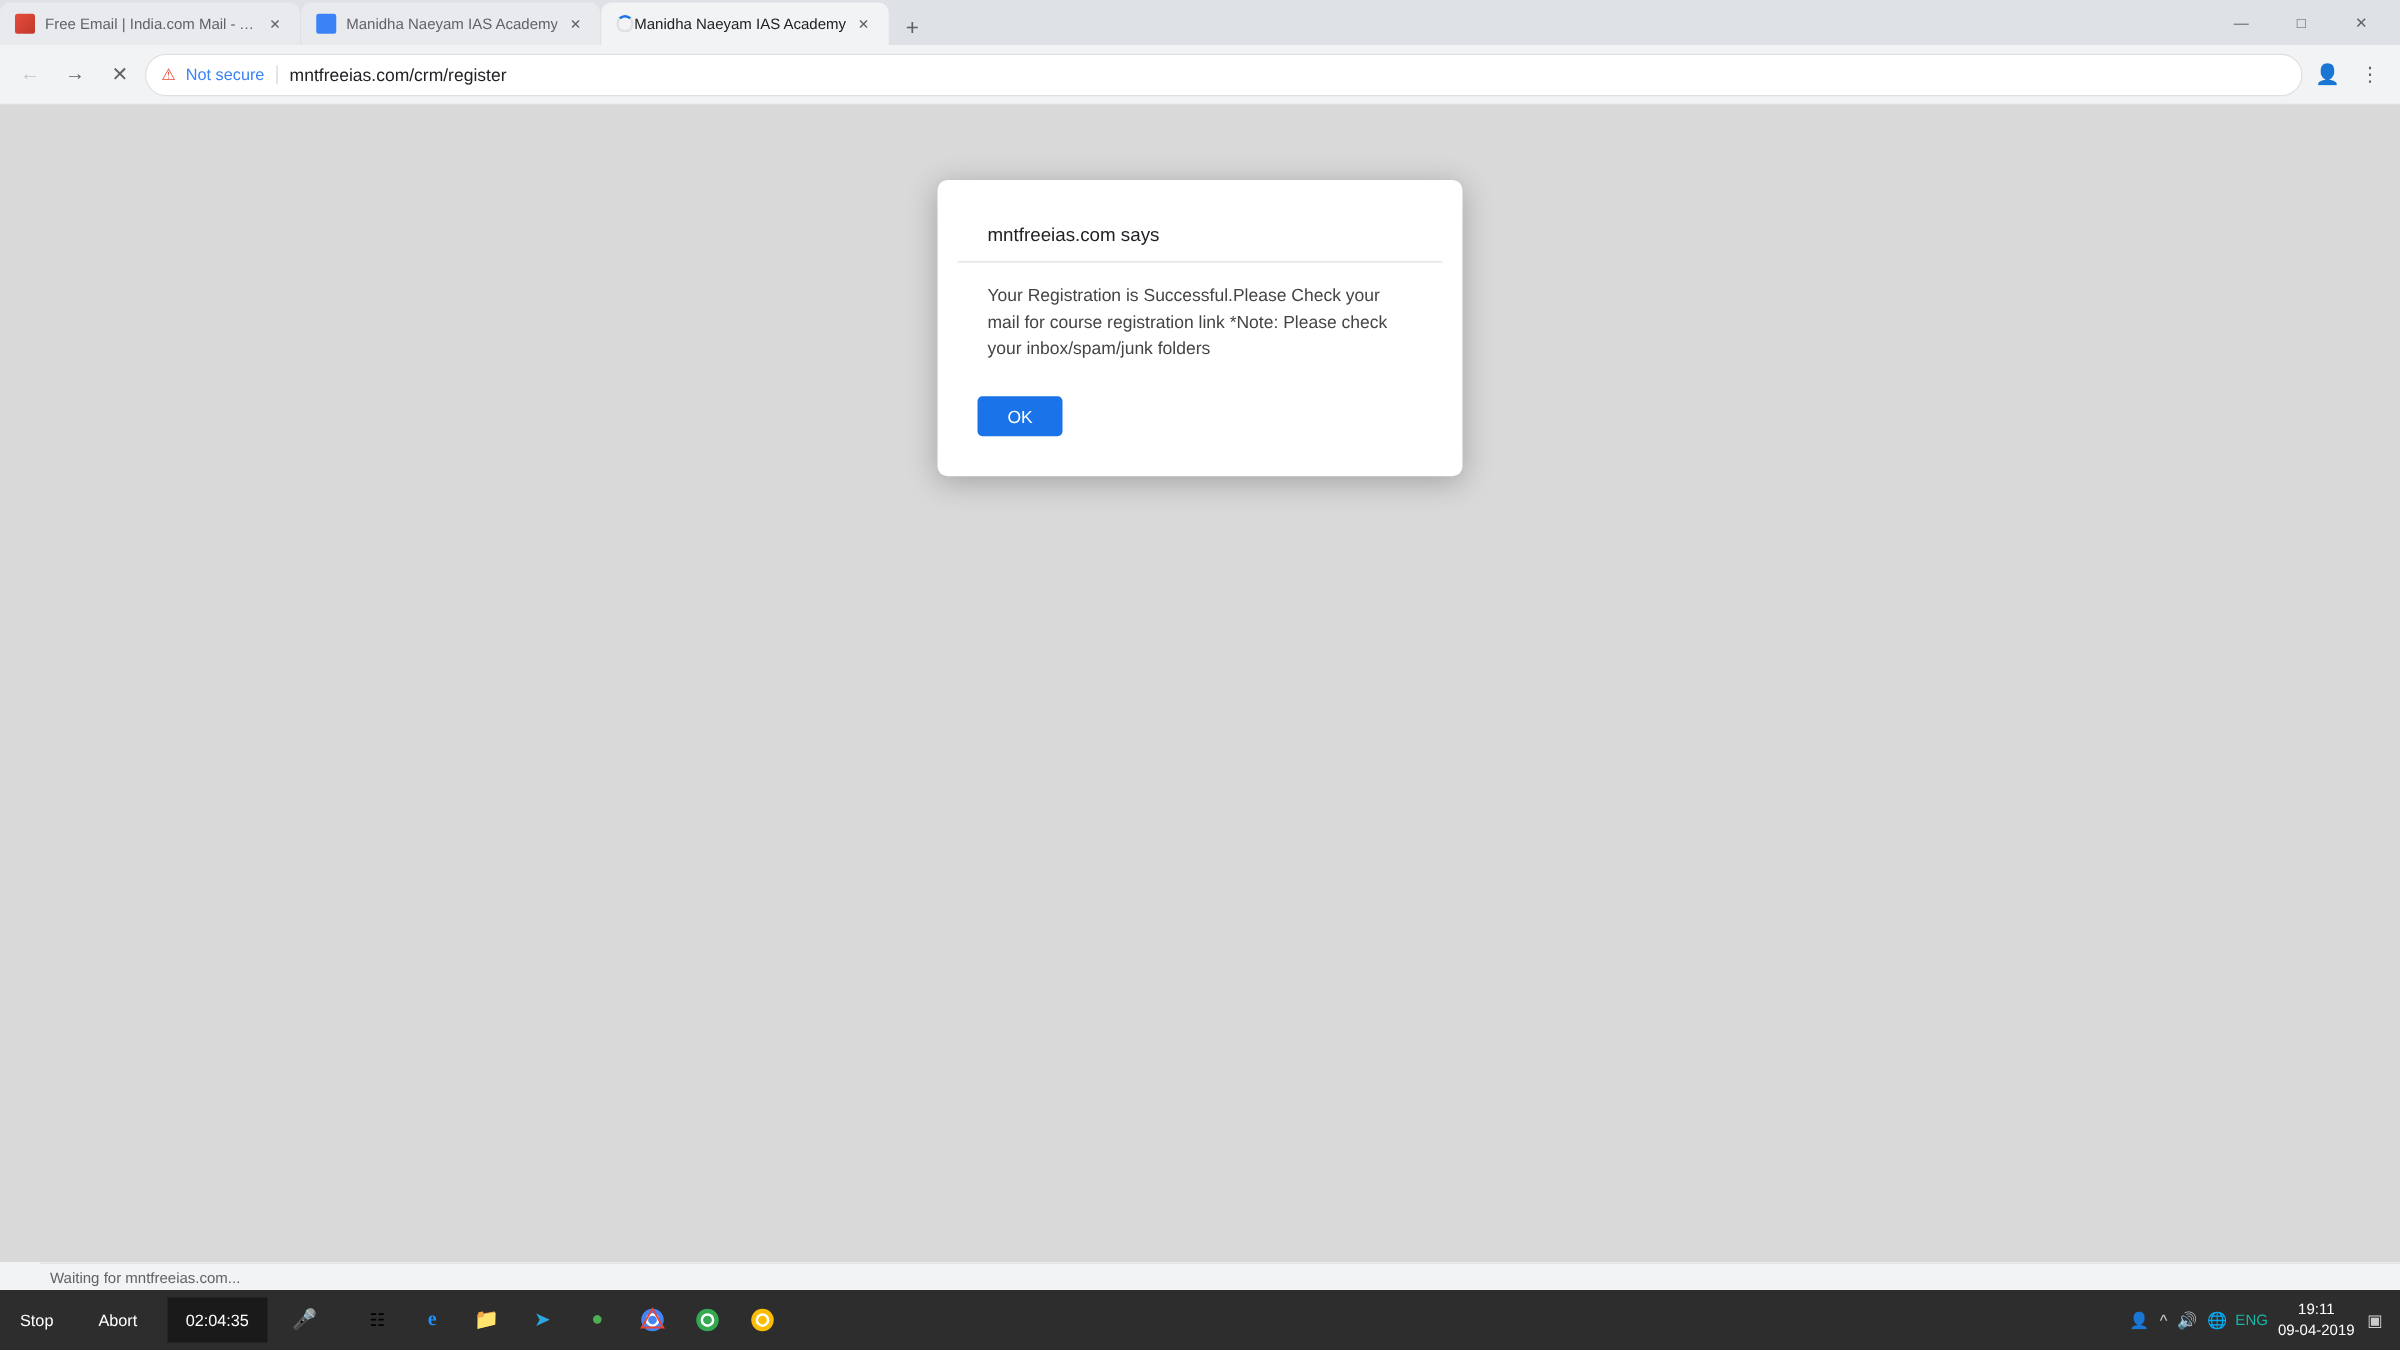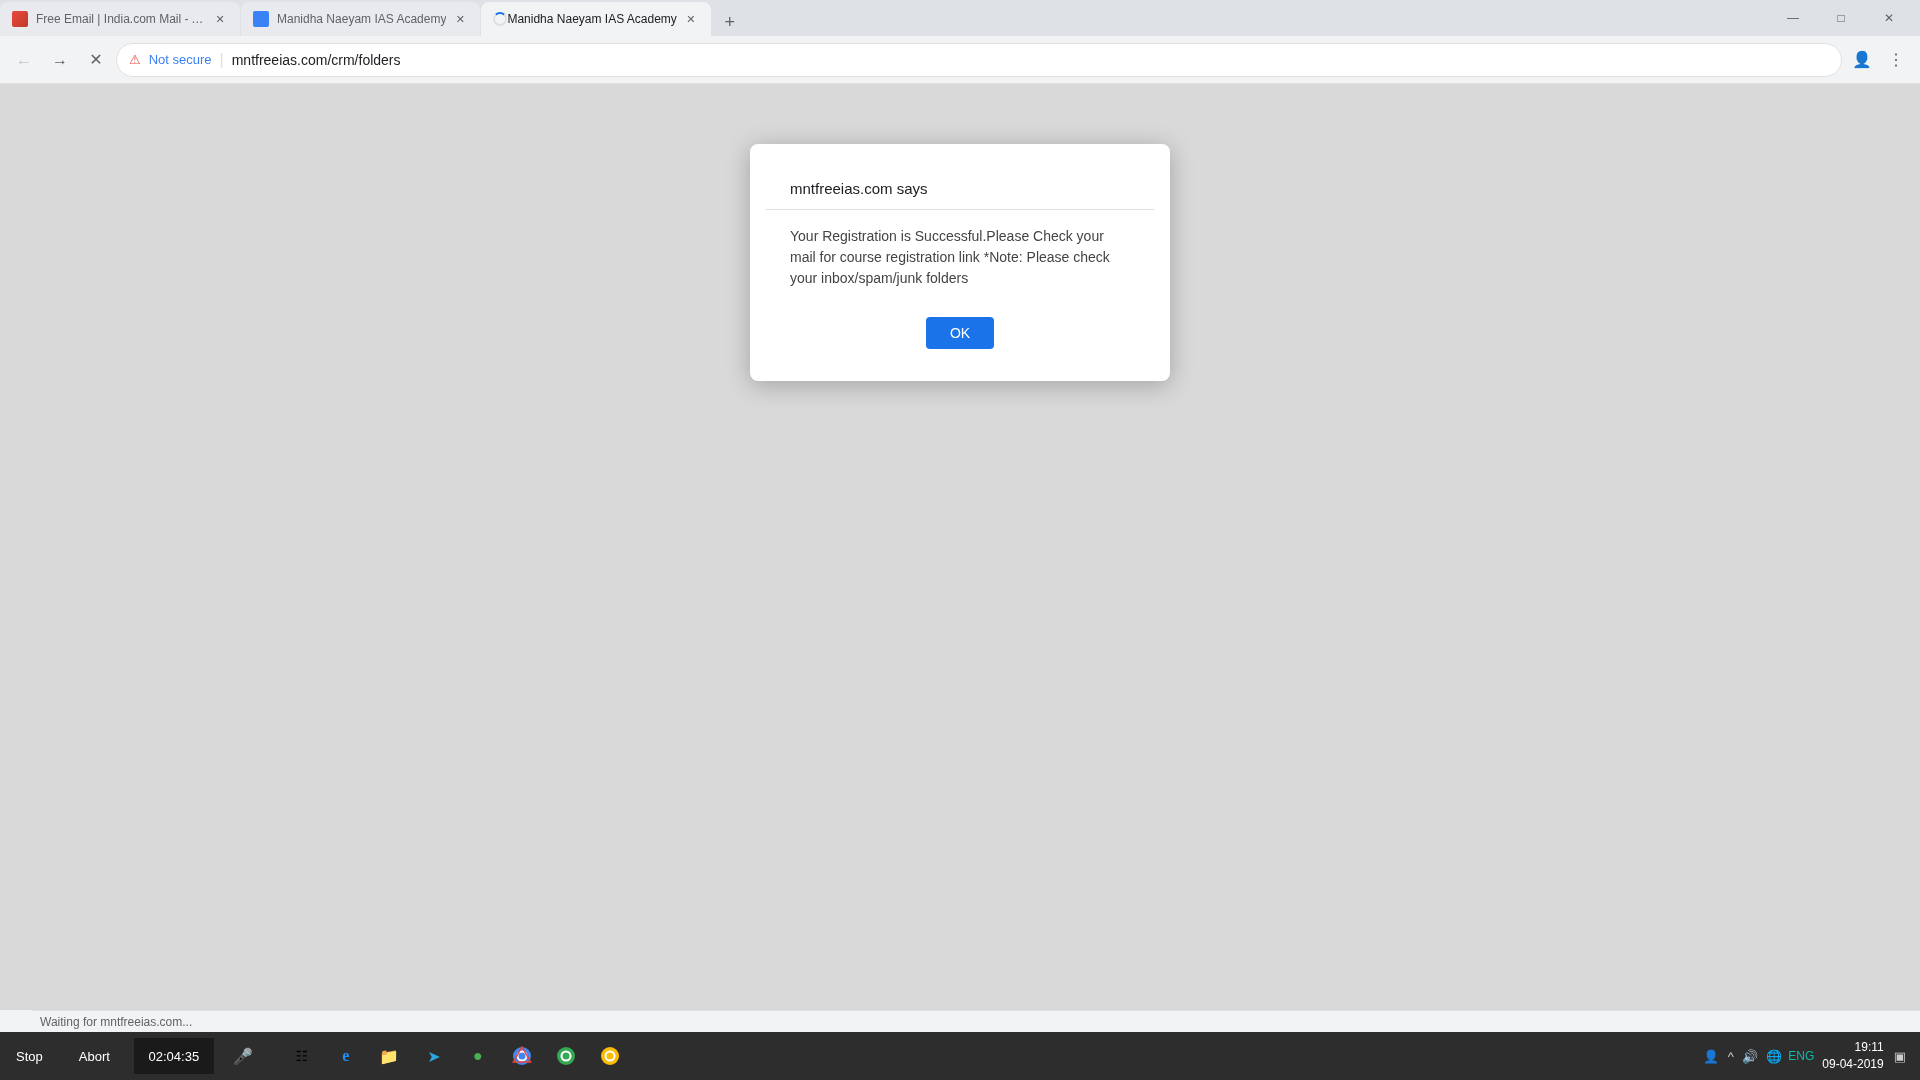--- a/index.html
+++ b/index.html
@@ -46,40 +46,40 @@
 
     
     .dialog-overlay { position: absolute; top: 0; left: 0; width: 100%; height: 100%; background: rgba(0,0,0,0.15); display: flex; align-items: flex-start; justify-content: center; padding-top: 60px; }
 
     .dialog-box { background: #ffffff; border-radius: 8px; box-shadow: 0 4px 24px rgba(0,0,0,0.25); width: 420px; padding: 16px; overflow: hidden; }
 
     .dialog-title { font-size: 15px; color: #202124; font-weight: 500; padding: 20px 24px 12px; border-bottom: 1px solid #e0e0e0; }
 
     .dialog-body { padding: 16px 24px 20px; font-size: 14px; color: #444; line-height: 1.5; }
 
-    .dialog-actions { display: flex; justify-content: center; padding: 8px 16px 16px; }
+    .dialog-actions { display: flex; justify-content: flex-start; padding: 8px 16px 16px; }
 
     .ok-btn { background: #1a73e8; color: #fff; border: none; border-radius: 4px; padding: 8px 24px; font-size: 14px; cursor: pointer; font-weight: 500; }
 
     
     .status-bar { height: 22px; background: #f1f3f4; border-top: 1px solid #e0e0e0; display: flex; align-items: center; padding: 0 8px; font-size: 12px; color: #5f6368; margin-left: 32px; }
 
     
     .taskbar { height: 48px; background: #2d2d2d; display: flex; align-items: center; padding: 0 4px; gap: 12px; }
 
     .taskbar-stop { background: transparent; color: #ffffff; border: none; font-size: 13px; padding: 4px 12px; cursor: pointer; height: 36px; display: flex; align-items: center; }
     .taskbar-abort { background: transparent; color: #ffffff; border: none; font-size: 13px; padding: 4px 12px; cursor: pointer; height: 36px; display: flex; align-items: center; }
     .taskbar-timer { background: #1a1a1a; color: #ffffff; border: none; font-size: 13px; padding: 4px 10px; cursor: default; height: 36px; display: flex; align-items: center; min-width: 80px; justify-content: center; }
     .taskbar-mic { width: 36px; height: 36px; display: flex; align-items: center; justify-content: center; cursor: pointer; color: #ccc; font-size: 16px; }
 
     .taskbar-apps { display: flex; align-items: center; gap: 4px; margin-left: 8px; }
     .taskbar-app { width: 40px; height: 40px; border-radius: 4px; display: flex; align-items: center; justify-content: center; cursor: pointer; font-size: 18px; }
 
     .taskbar-right { margin-left: auto; display: flex; align-items: center; gap: 8px; padding-right: 8px; }
-    .taskbar-time { color: #ffffff; font-size: 12px; text-align: right; line-height: 1.4; }
+    .taskbar-time { color: #ffffff; font-size: 12px; text-align: center; line-height: 1.4; }
     .taskbar-tray { display: flex; align-items: center; gap: 4px; }
     .tray-icon { color: #ccc; font-size: 13px; cursor: pointer; padding: 2px; }
     .lang-text { color: #14b8a6; font-size: 12px; }
 
     
     .spinner { width: 14px; height: 14px; border: 2px solid #e0e0e0; border-top: 2px solid #1a73e8; border-radius: 50%; animation: spin 0.8s linear infinite; }
     @keyframes spin { to { transform: rotate(360deg); } }
   </style>
 </head>
 <body>
@@ -119,21 +119,21 @@
 
   <div class="nav-bar">
     <button class="nav-btn disabled">←</button>
     <button class="nav-btn">→</button>
     <button class="nav-btn">✕</button>
 
     <div class="address-bar">
       <span class="lock-icon">⚠</span>
       <span class="not-secure-text">Not secure</span>
       <span class="separator">|</span>
-      <span class="url-text">mntfreeias.com/crm/folders</span>
+      <span class="url-text">mntfreeias.com/crm/register</span>
     </div>
 
     <div class="nav-actions">
       <div class="nav-action-btn">👤</div>
       <div class="nav-action-btn">⋮</div>
     </div>
   </div>
 
   <div class="page-content">
 

